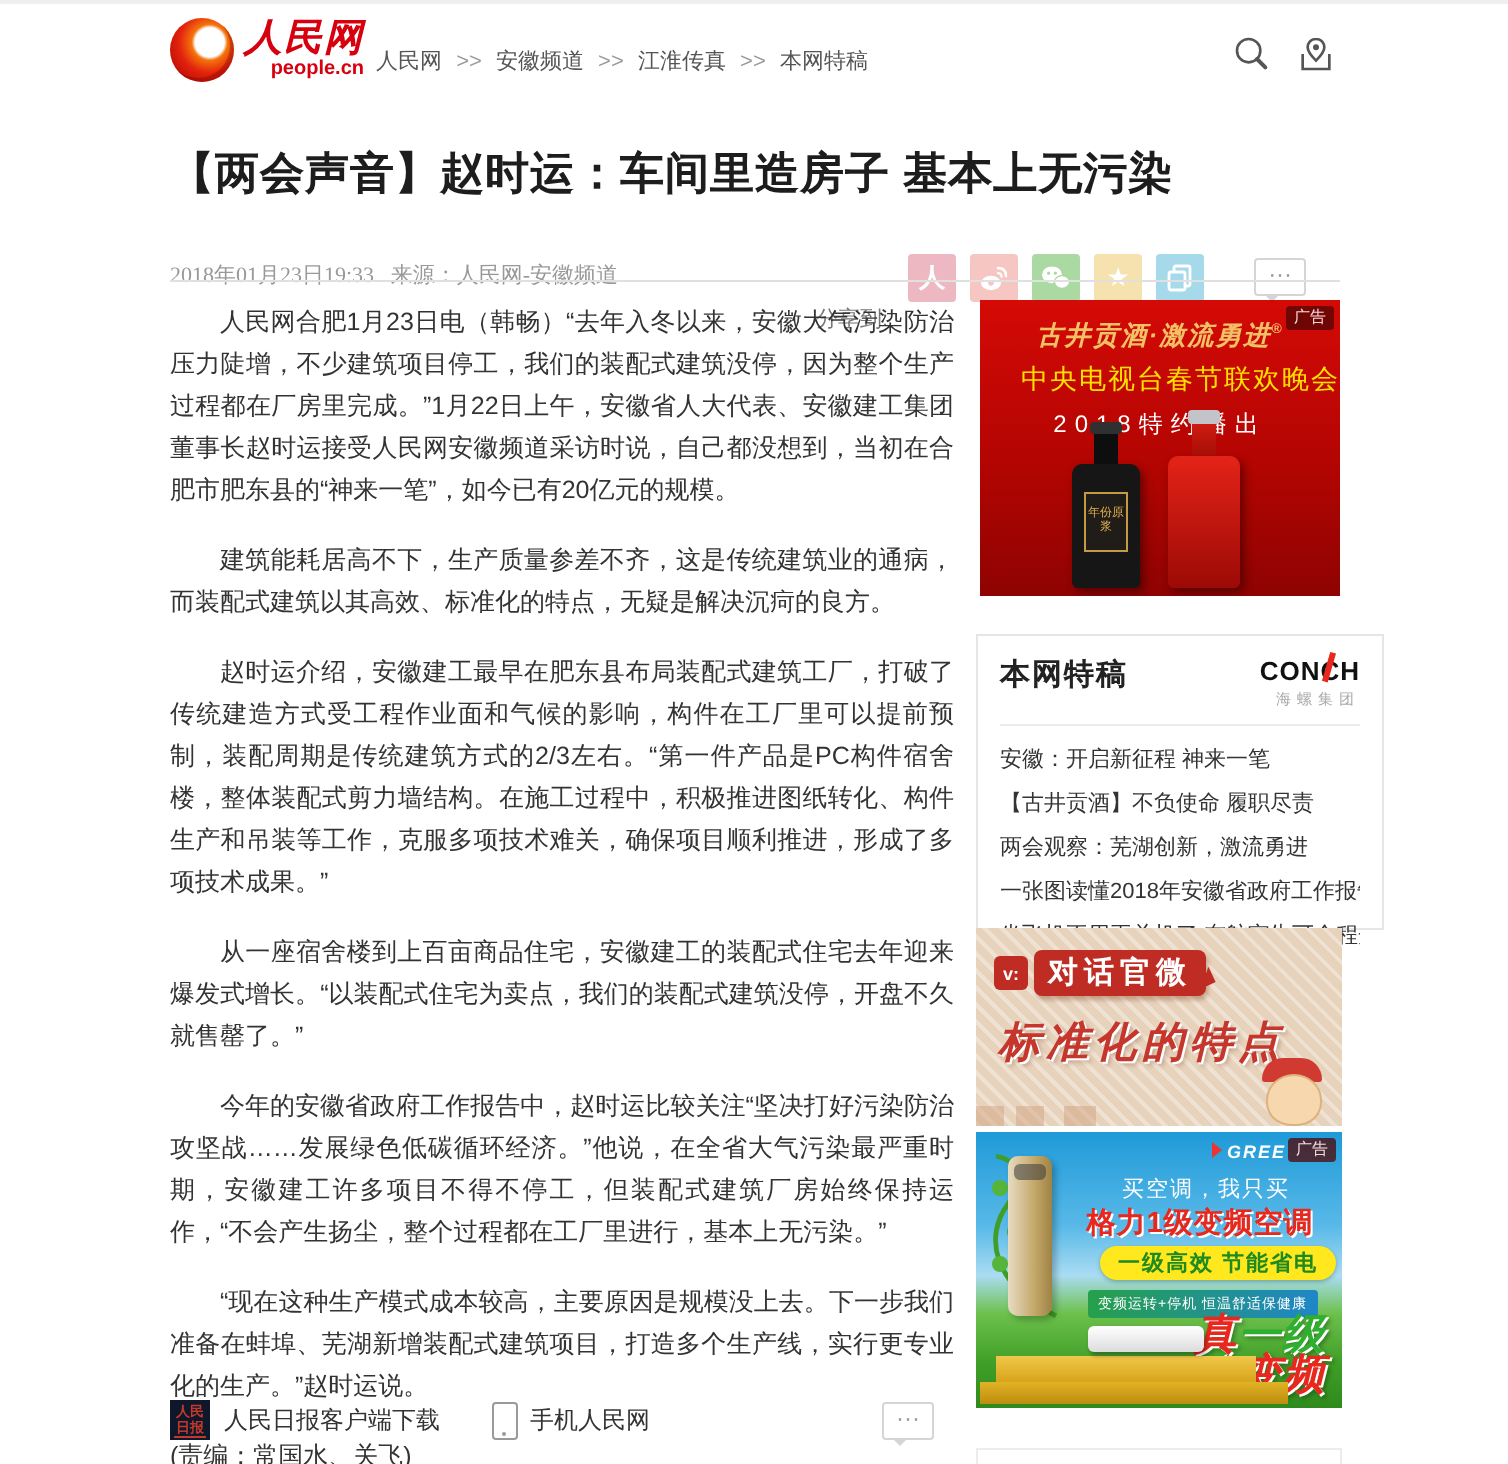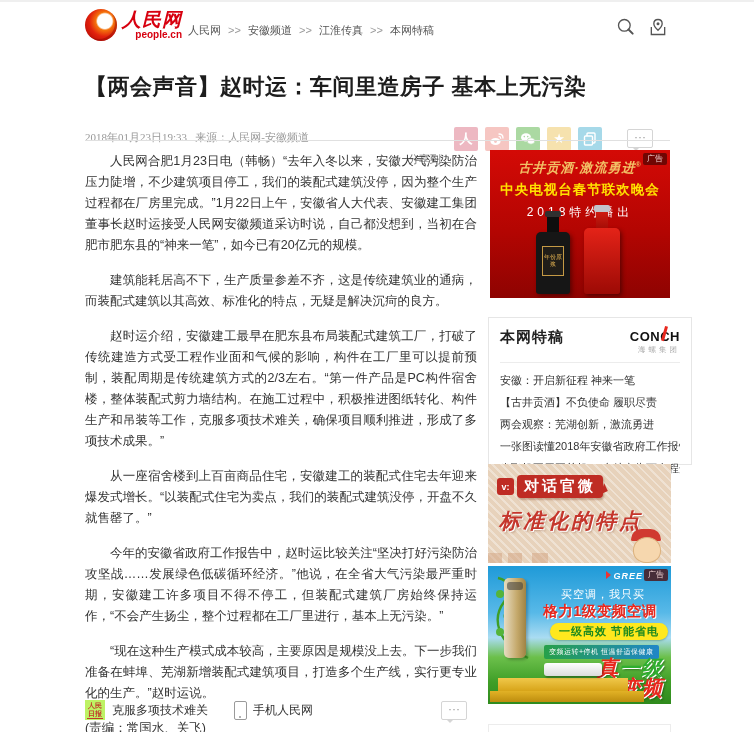--- a/index.html
+++ b/index.html
@@ -48,22 +48,22 @@
   .editor-note{margin-top:26px;text-align:right;font-size:11px;color:#555;text-indent:0 !important;}
 
   
   .ad-cctv{position:absolute;left:490px;top:150px;width:180px;height:148px;overflow:hidden;cursor:pointer;
     background:linear-gradient(180deg,#d40a06 0%,#b30502 55%,#8e0301 100%);}
   .ad-tag{position:absolute;top:3px;right:3px;font-size:8px;color:#f3d6d6;background:rgba(80,5,3,.75);
     padding:1px 4px;border-radius:2px;line-height:10px;}
   .cctv-brand{position:absolute;top:9px;left:0;width:100%;text-align:center;color:#f2c166;
     font-size:13px;font-weight:800;font-style:italic;letter-spacing:1px;}
   .cctv-brand sup{font-size:7px;}
-  .cctv-title{position:absolute;top:31px;left:0;width:100%;text-align:center;color:#ffe100;
-    font-size:13.5px;font-weight:700;letter-spacing:1px;}
+  .cctv-title{position:absolute;top:31px;left:0;width:100%;text-align:right;color:#ffe100;
+    font-size:13.5px;font-weight:400;letter-spacing:1px;}
   .cctv-sub{position:absolute;top:54px;left:0;width:100%;text-align:center;color:#fff;
     font-size:12px;letter-spacing:4px;}
   .bottle{position:absolute;bottom:4px;border-radius:5px 5px 3px 3px;}
   .bottle-black{left:46px;width:34px;height:62px;background:#161616;box-shadow:2px 2px 4px rgba(0,0,0,.4);}
   .bottle-black::before{content:"";position:absolute;top:-16px;left:11px;width:12px;height:16px;background:#0e0e0e;}
   .bottle-black::after{content:"";position:absolute;top:-21px;left:9px;width:16px;height:6px;background:#303030;border-radius:2px;}
   .bottle-label{position:absolute;top:14px;left:6px;width:20px;height:28px;background:#201d18;
     border:1px solid #c59a45;color:#e0b050;font-size:6px;line-height:7px;text-align:center;
     display:flex;align-items:center;justify-content:center;}
   .bottle-red{left:94px;width:36px;height:66px;background:linear-gradient(180deg,#e42318,#9c0a05);
@@ -131,21 +131,21 @@
     background:linear-gradient(180deg,#f0c84a,#d7a419);}
   .gree-step2{position:absolute;left:2px;top:125px;width:154px;height:11px;
     background:linear-gradient(180deg,#e2b226,#bd8d0e);}
   .vine{position:absolute;left:0;top:6px;}
 
   
   .cutoff-box{position:absolute;left:488px;top:724px;width:181px;height:14px;border:1px solid #ececec;background:#fff;}
 
   
   .footer{position:absolute;left:85px;top:697px;width:382px;height:26px;display:flex;align-items:center;}
-  .paper-logo{width:20px;height:20px;background:#bef264;display:flex;align-items:center;justify-content:center;
+  .paper-logo{width:20px;height:20px;background:#0f172a;display:flex;align-items:center;justify-content:center;
     margin-right:7px;}
   .paper-logo span{width:16px;font-size:7px;line-height:8px;color:#c0392b;font-weight:700;
     font-family:"Liberation Serif","DejaVu Serif",serif;display:block;text-align:center;border-bottom:1px solid #c0392b;}
   .foot-text{font-size:12px;color:#333;cursor:pointer;}
   .phone-icon{width:11px;height:17px;border:1px solid #9a9a9a;border-radius:2px;margin:0 6px 0 26px;position:relative;}
   .phone-icon::after{content:"";position:absolute;bottom:1px;left:3.5px;width:2px;height:2px;background:#9a9a9a;border-radius:50%;}
   .footer .more-btn{margin-left:auto;}
 
   svg{display:block;}
 </style>
@@ -297,18 +297,18 @@
     <div class="gree-step2"></div>
     <div class="gree-wall"></div>
   </div>
 
   <div class="cutoff-box"></div>
 
   <div class="footer">
     <span class="paper-logo">
       <span>人民日报</span>
     </span>
-    <span class="foot-text">克服多项技术难关</span>
+    <span class="foot-text">人民日报客户端下载</span>
     <span class="phone-icon"></span>
     <span class="foot-text">手机人民网</span>
     <span class="more-btn">···</span>
   </div>
 </div>
 
 </body></html>

